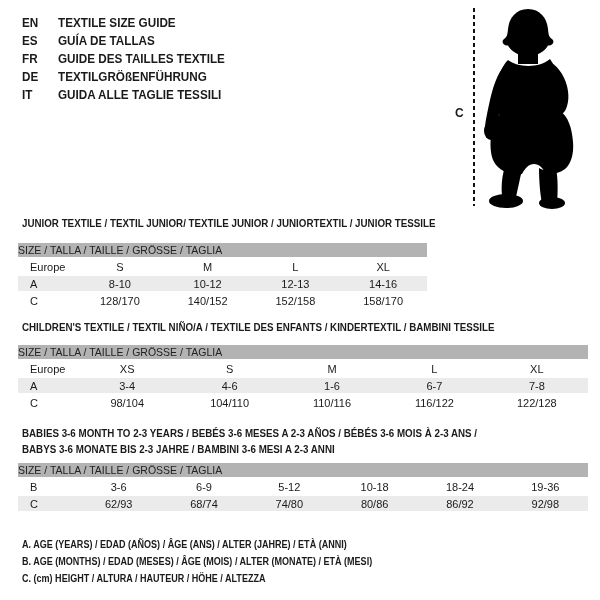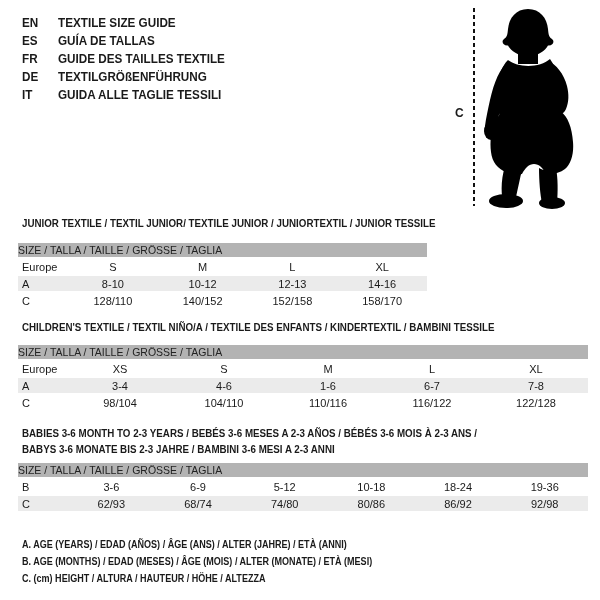--- a/index.html
+++ b/index.html
@@ -26,21 +26,21 @@
   .baby * { fill: #000; }
   
   .sec-title { position: absolute; left: 22px; font-weight: bold; font-size: 11.5px;
                white-space: nowrap; transform: scaleX(0.85); transform-origin: 0 50%; }
   
   .size-table { position: absolute; left: 18px; }
   .size-bar { height: 14px; background: #b3b3b3; display: flex; align-items: center;
               font-size: 10.5px; color: #222; }
   .t-row { display: flex; height: 15px; margin-top: 2px; align-items: center; font-size: 11px; }
   .size-table > .t-row:nth-child(3) { background: #ebebeb; }
-  .cell-label { flex: 0 0 46px; padding-left: 4px; }
+  .cell-label { flex: 0 0 46px; padding-left: 4px; margin-left: 8px; }
   .cell { flex: 1; text-align: center; }
   
   .footnote { position: absolute; left: 22px; font-weight: bold; font-size: 10.5px;
               white-space: nowrap; transform: scaleX(0.86); transform-origin: 0 50%; }
 </style>
 </head>
 <body>
 
 <div class="canvas">
 
@@ -97,21 +97,21 @@
     </div>
     <div class="t-row">
       <span class="cell-label">A</span>
       <span class="cell">8-10</span>
       <span class="cell">10-12</span>
       <span class="cell">12-13</span>
       <span class="cell">14-16</span>
     </div>
     <div class="t-row">
       <span class="cell-label">C</span>
-      <span class="cell">128/110</span>
+      <span class="cell">128/170</span>
       <span class="cell">140/152</span>
       <span class="cell">152/158</span>
       <span class="cell">158/170</span>
     </div>
   </div>
 
   <div class="sec-title" style="top:321px">CHILDREN'S TEXTILE / TEXTIL NIÑO/A / TEXTILE DES ENFANTS / KINDERTEXTIL / BAMBINI TESSILE</div>
   <div class="size-table" style="top:345px; width:570px">
     <div class="size-bar">
       <span>SIZE / TALLA / TAILLE / GRÖSSE / TAGLIA</span>

